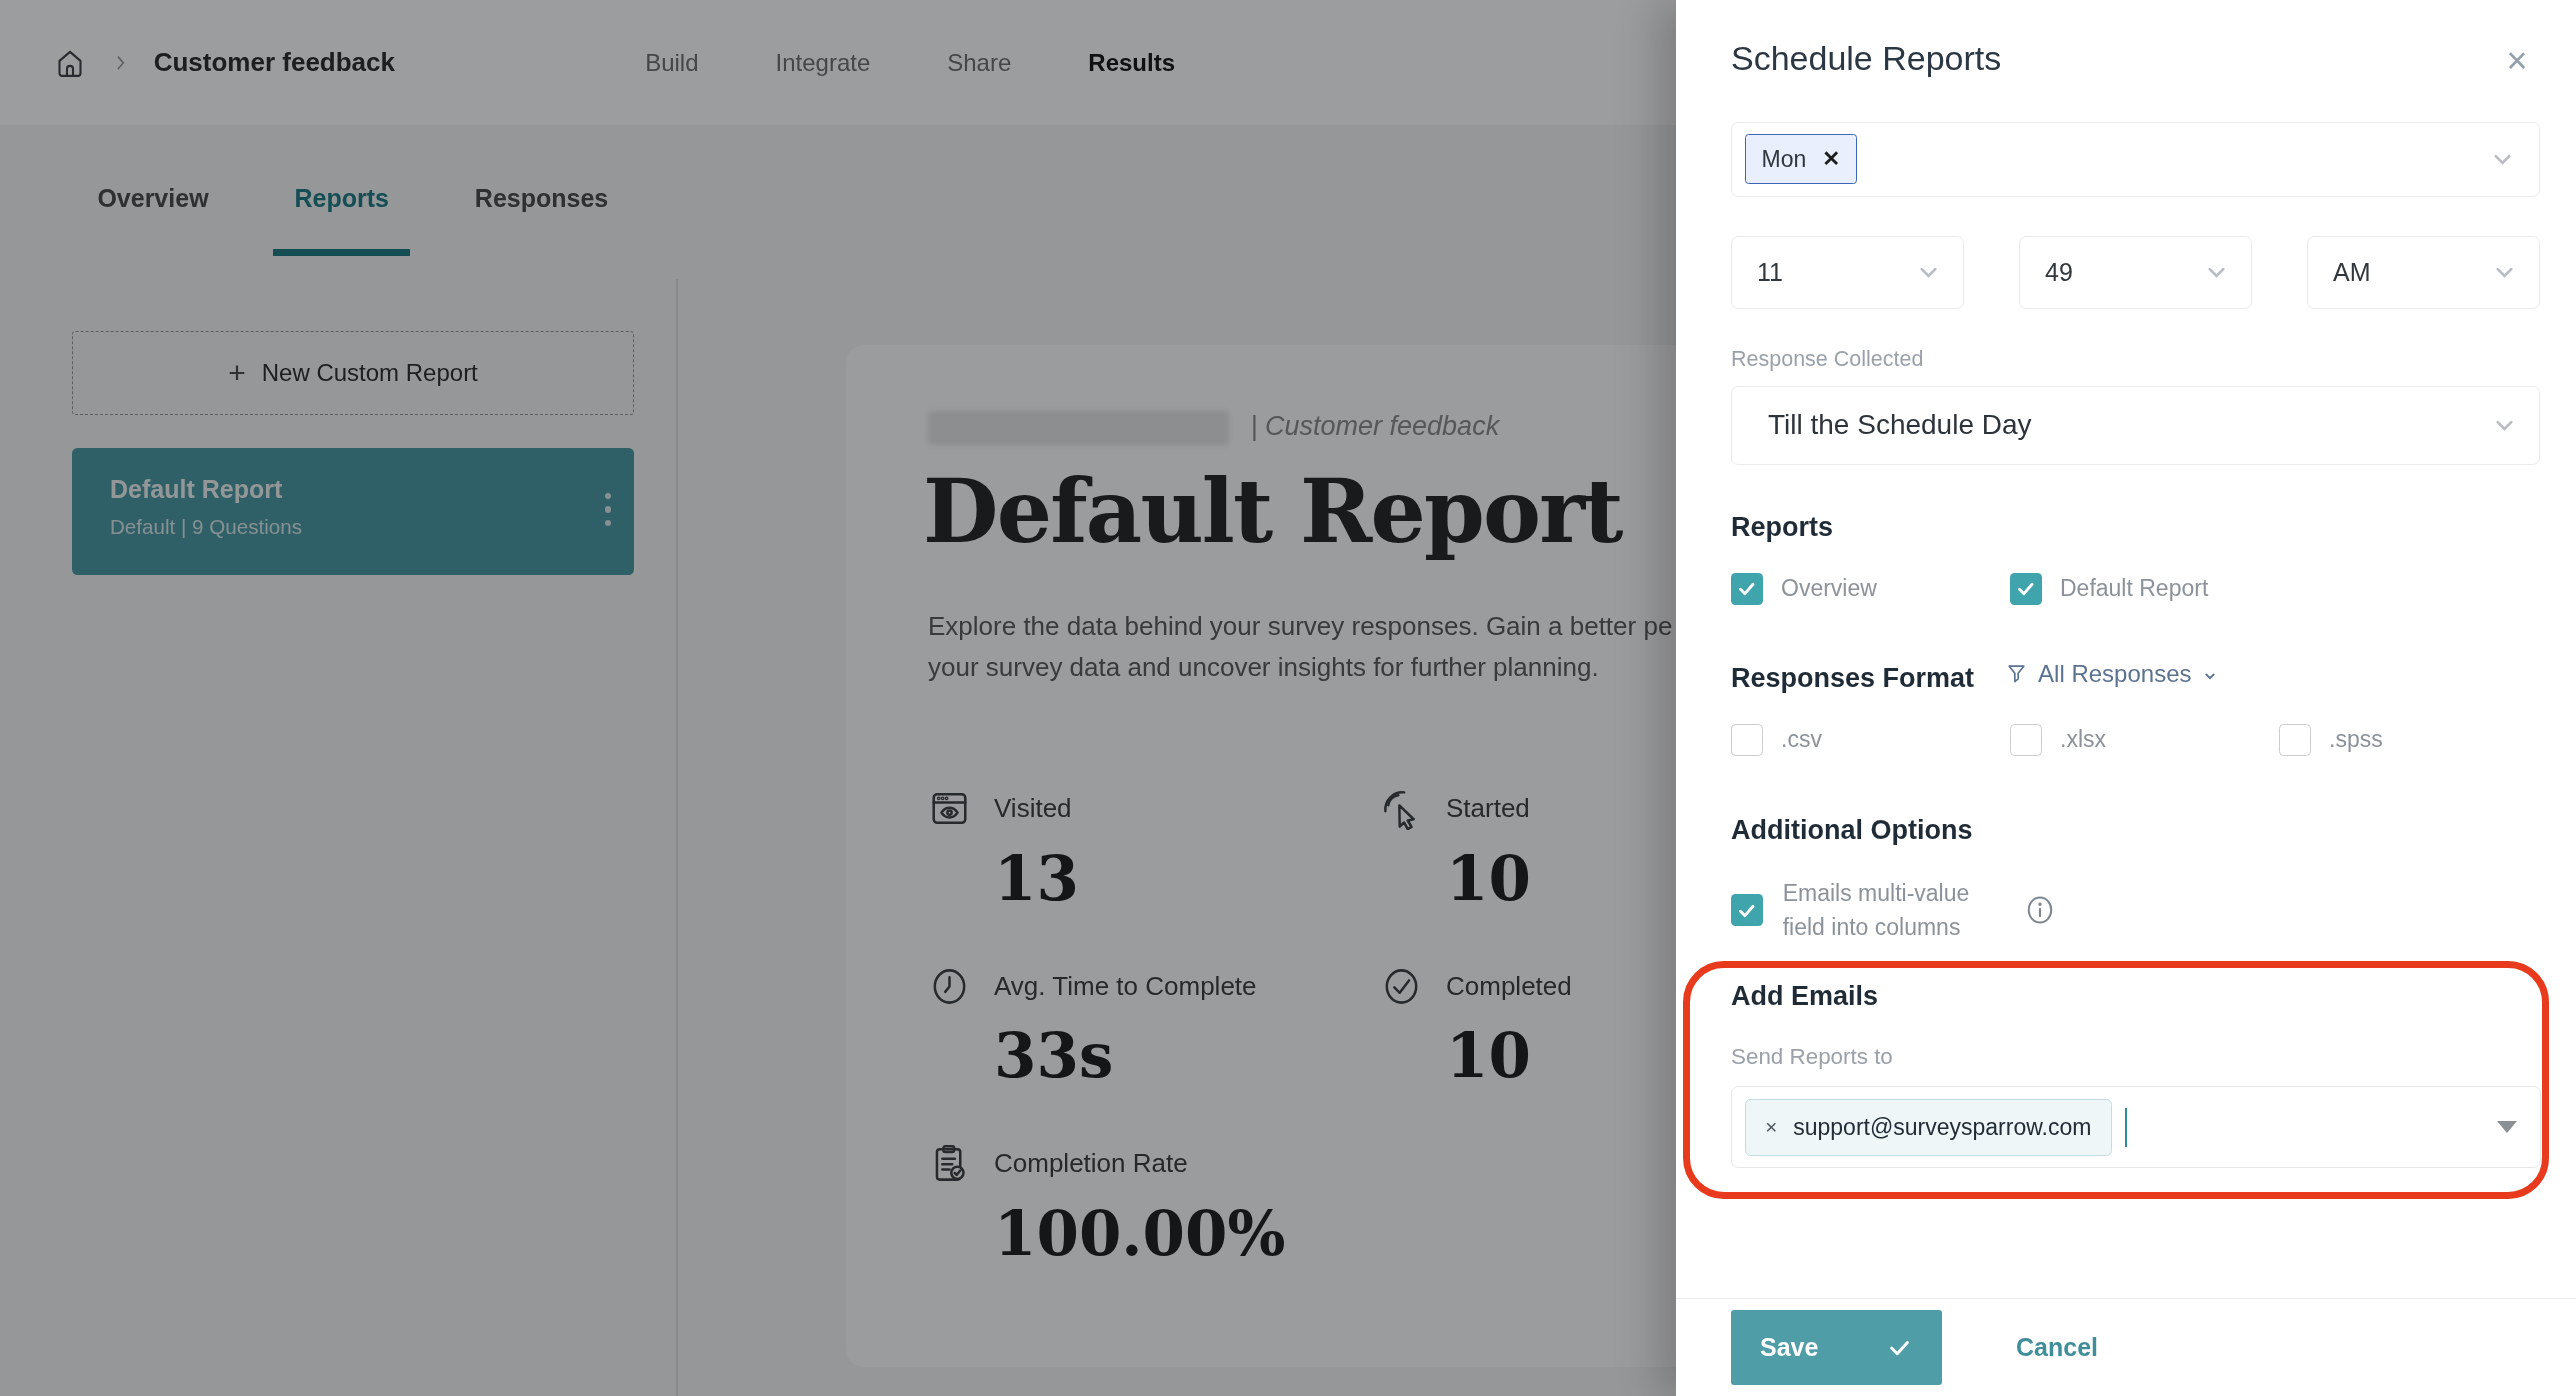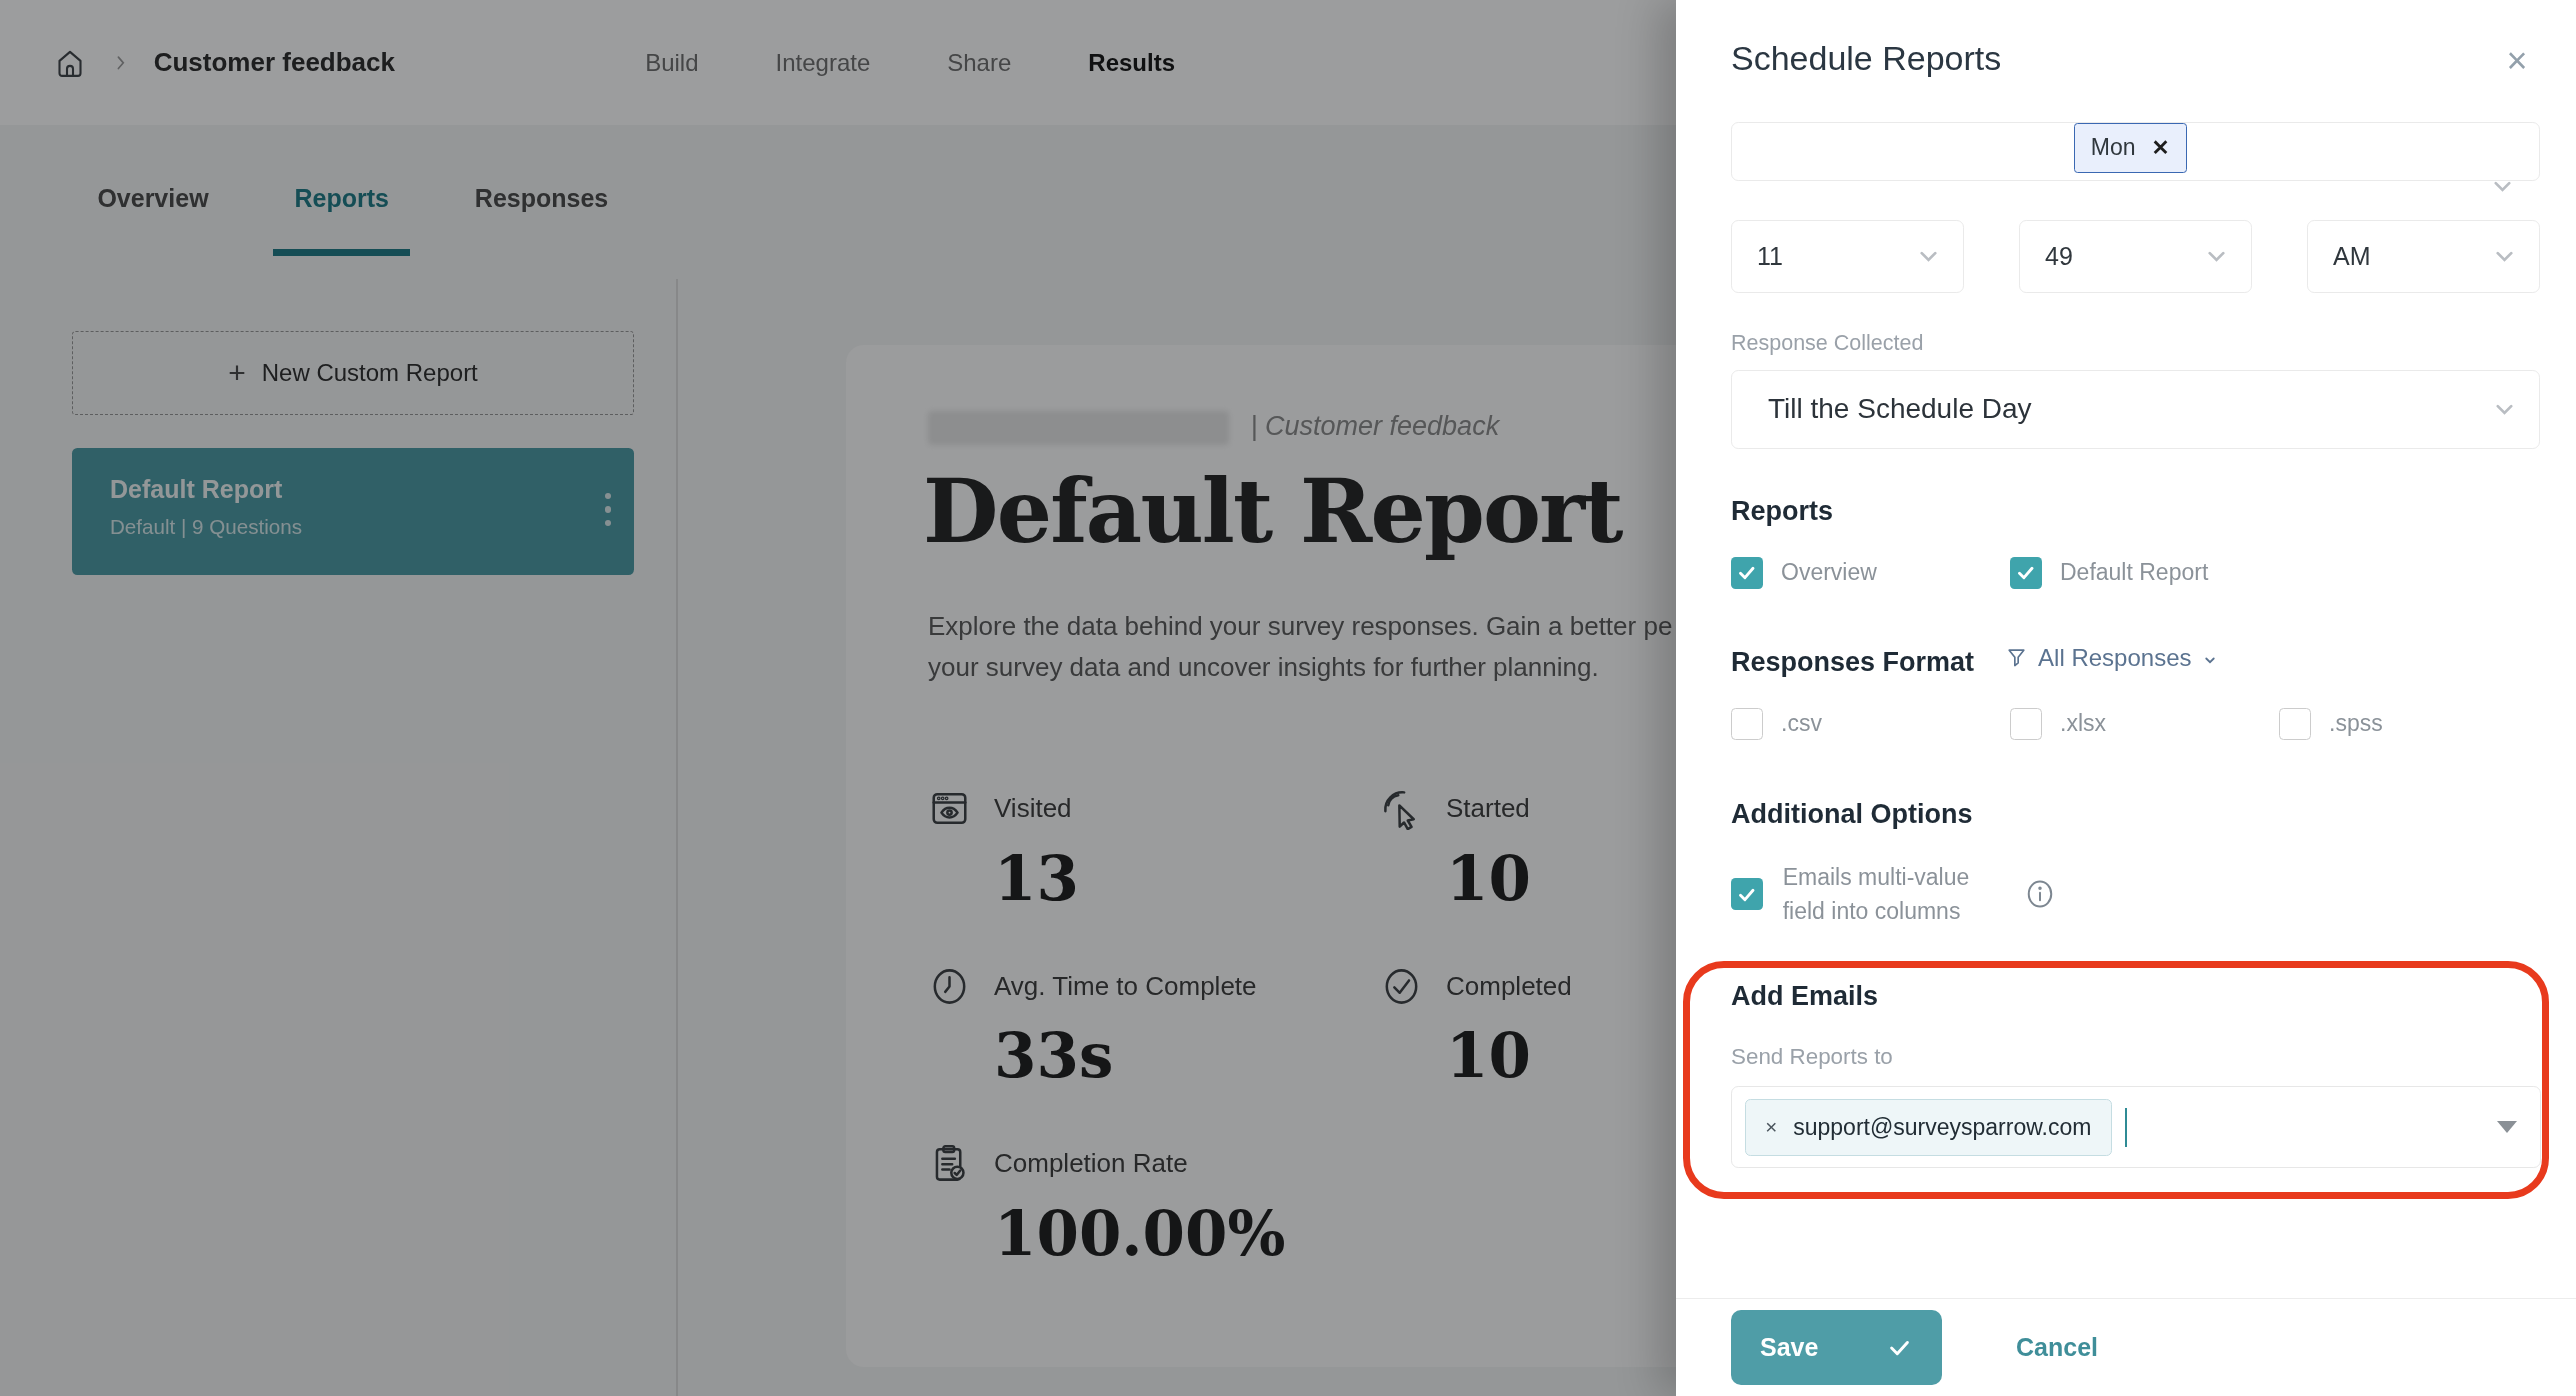--- a/index.html
+++ b/index.html
@@ -48,21 +48,21 @@
         font-weight:bold;font-size:61px;color:#1f1f1f;}
   .dim{position:absolute;left:0;top:0;width:1676px;height:1396px;background:rgba(8,10,12,0.40);z-index:3;}
   
   .panel{position:absolute;left:1676px;top:0;width:900px;height:1396px;background:#ffffff;z-index:4;
       box-sizing:border-box;padding:0 36px 0 55px;box-shadow:-18px 0 41px rgba(0,0,0,.20);}
   .panel-head{display:flex;align-items:flex-start;justify-content:space-between;margin-top:39px;}
   .panel-title{font-size:34px;font-weight:normal;color:#2b3742;}
   .close-x{font-size:36px;color:#93a0ab;line-height:1;margin:3.6px 12.5px 0 0;cursor:default;}
   .select{border:1.8px solid #eaeaea;border-radius:7.2px;display:flex;align-items:center;box-sizing:border-box;background:#fff;}
   .chev{width:27px;height:27px;color:#b9bdc2;margin-left:auto;flex:0 0 27px;}
-  .day-select{margin-top:43px;height:59px;padding:0 23px 0 12.5px;flex-direction:column;}
+  .day-select{margin-top:43px;height:75px;padding:0 23px 0 12.5px;}
   .day-tag{display:flex;align-items:center;gap:16px;background:#e9effc;border:1.8px solid #3a68b2;border-radius:3.6px;
       padding:10.7px 16px;font-size:23px;color:#30373d;}
   .day-tag .x{font-weight:bold;color:#1d1d1d;font-size:21.5px;}
   .time-row{display:flex;gap:55px;margin-top:39px;}
   .time-sel{flex:1;height:73px;padding:0 21.5px 0 25px;font-size:25px;color:#30373d;}
   .field-label{margin-top:38px;font-size:21.5px;color:#9aa1a9;}
   .value-select{margin-top:14.3px;height:79px;padding:0 21.5px 0 36px;font-size:28px;color:#2c333a;}
   .sec-head{margin-top:47px;font-size:27px;font-weight:bold;color:#1f2b36;}
   .cb-row{display:flex;margin-top:30px;}
   .cb-item{display:flex;align-items:center;gap:18px;}
@@ -87,21 +87,21 @@
   .email-select{margin-top:16px;height:82px;border:1.8px solid #e7e7e7;border-radius:7.2px;display:flex;align-items:center;
       padding:0 23px 0 12.5px;box-sizing:border-box;}
   .email-tag{display:flex;align-items:center;gap:16px;background:#eef6f8;border:1.8px solid #c5dde2;border-radius:5.4px;
       height:55px;padding:0 19.7px;font-size:23px;color:#222d35;}
   .email-tag .x{font-size:20.6px;color:#4a545c;}
   .caret-bar{width:2.7px;height:39px;background:#2f8b95;margin-left:12.5px;}
   .caret-down{margin-left:auto;width:0;height:0;border-left:10.7px solid transparent;border-right:10.7px solid transparent;
       border-top:12.5px solid #8a9096;}
   .panel-footer{position:absolute;left:0;right:0;bottom:0;height:97px;background:#fff;border-top:1.8px solid #ececec;
       display:flex;align-items:center;padding-left:55px;gap:68px;z-index:7;}
-  .save-btn{width:211px;height:75px;background:var(--accent,#4f9da7);border-radius:10px;display:flex;align-items:center;
+  .save-btn{width:211px;height:75px;background:var(--accent,#4f9da7);border-radius:3px;display:flex;align-items:center;
       justify-content:space-between;padding:0 29px;box-sizing:border-box;color:#fff;font-size:25px;font-weight:bold;border:none;}
   .save-check{width:27px;height:27px;color:#fff;}
   .cancel-btn{color:#3f8e99;font-size:25px;font-weight:bold;background:none;border:none;}
   svg{display:block;}
 </style>
 </head>
 <body>
 
 <div class="app">
 

